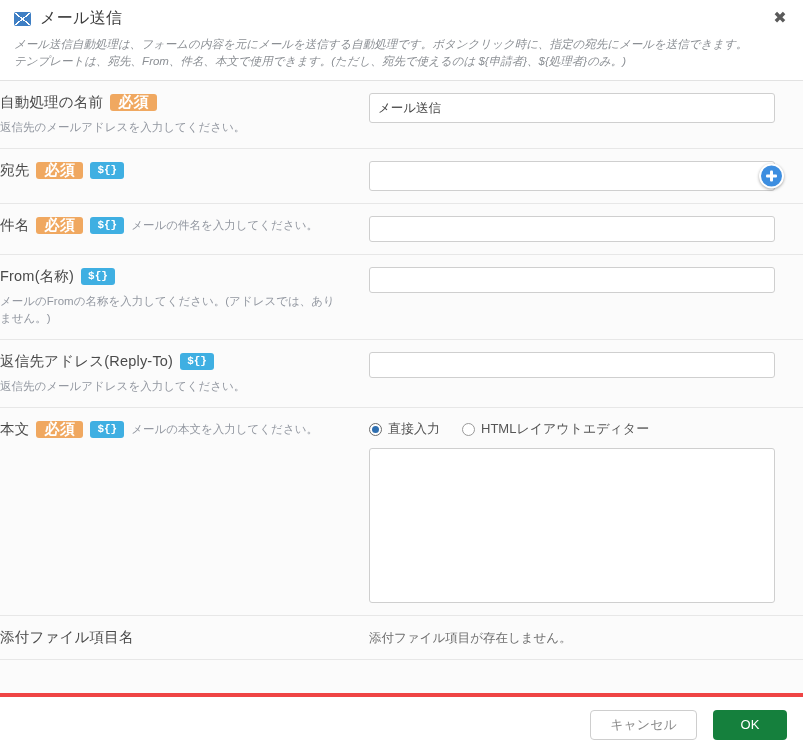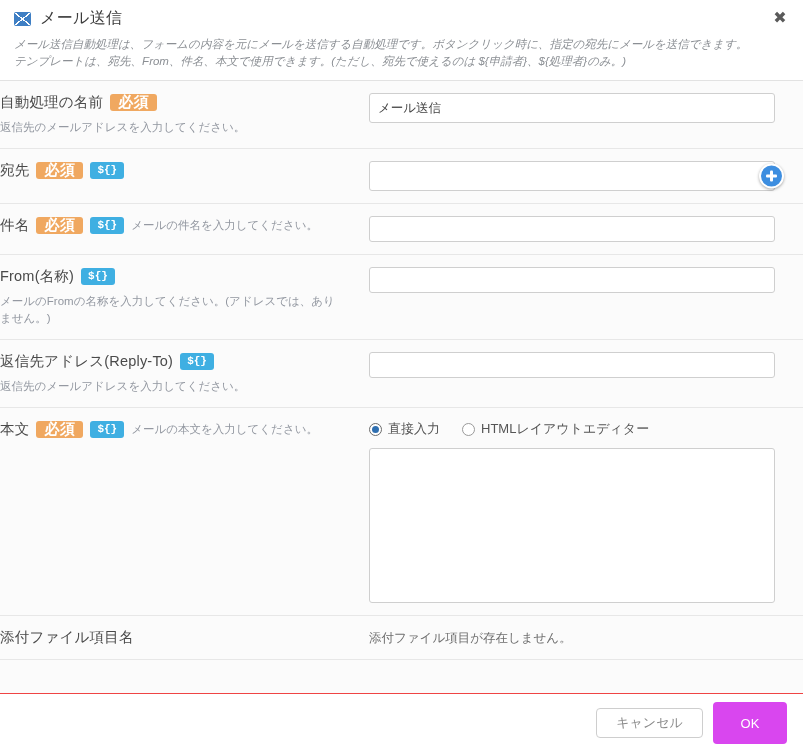--- a/index.html
+++ b/index.html
@@ -145,34 +145,34 @@
     font-family: "Liberation Sans", sans-serif;
     outline: none;
     display: block;
   }
   .attach-msg { font-size: 12.5px; color: #6e6e6e; padding-top: 2px; }
 
   
   .footer {
     flex: 0 0 auto;
     background: #ffffff;
-    border-top: 1px solid #ef4444;
+    border-top: 4px solid #ef4444;
     height: 59px;
     display: flex; align-items: center; justify-content: flex-end;
-    gap: 10px; padding-right: 16px;
+    gap: 16px; padding-right: 16px;
   }
   .btn-cancel {
     min-width: 107px; height: 30px;
     background: #ffffff; border: 1px solid #cecece; border-radius: 4px;
     color: #8a8a8a; font-size: 13px; cursor: pointer;
     font-family: "Liberation Sans", sans-serif;
   }
   .btn-ok {
-    min-width: 74px; height: 42px;
-    background: #d946ef; border: none; border-radius: 4px;
+    min-width: 74px; height: 30px;
+    background: #15803d; border: none; border-radius: 4px;
     color: #ffffff; font-size: 13px; cursor: pointer;
     font-family: "Liberation Sans", sans-serif;
   }
   .last-row { border-bottom: 1px solid #e7e7e7; }
 </style>
 </head>
 <body>
 
 <div class="dialog">
 

